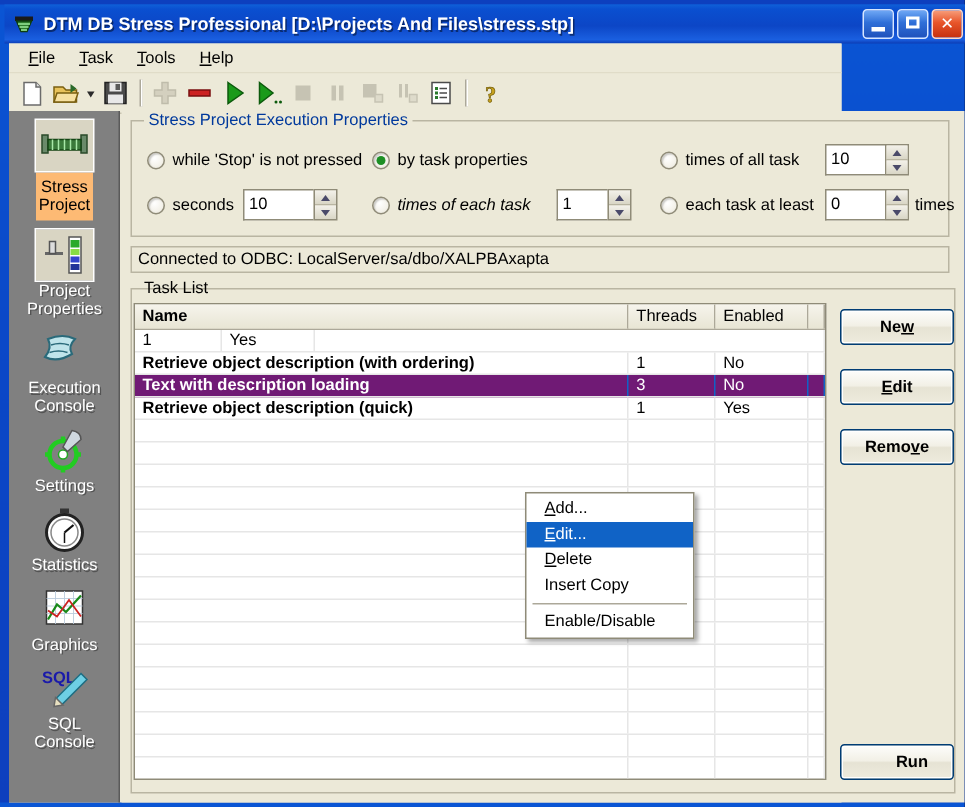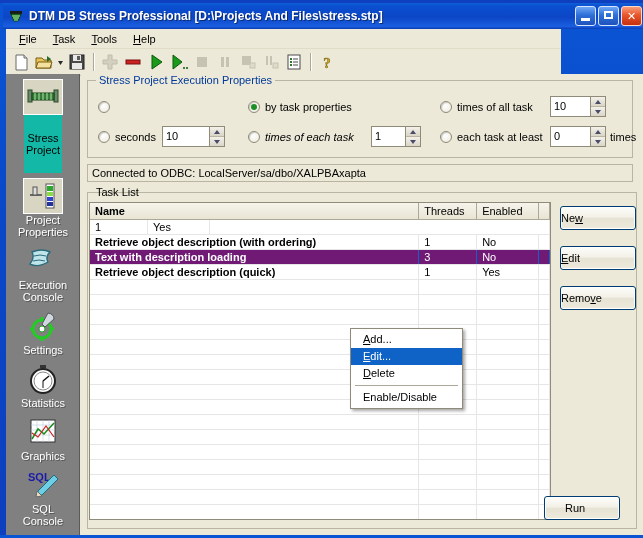--- a/index.html
+++ b/index.html
@@ -78,22 +78,22 @@
   .side-item{
     width:74px;display:flex;flex-direction:column;align-items:center;
     margin-bottom:6px;cursor:default;
   }
   .side-ico{width:38px;height:34px;position:relative;margin-bottom:1px;}
   .side-lbl{
     font-size:11px;color:#ffffff;text-align:center;line-height:12px;
     text-shadow:1px 1px 0 rgba(0,0,0,.35);
   }
   .side-item.selected .side-lbl{
-    background:#14b8a6;color:#000;text-shadow:none;
-    padding:17px 2px;
+    background:#fdba74;color:#000;text-shadow:none;
+    padding:4px 2px;
   }
   .side-item.selected .side-ico{background:#d9d5c3;outline:1px solid #fff;}
 
   
   #main{
     position:absolute;left:75px;top:45px;width:562px;height:461px;
     background:#ece9d8;box-sizing:border-box;
   }
   .group{
     position:absolute;border:1px solid #b9b5a2;background:transparent;
@@ -194,22 +194,23 @@
   }
   .mi.hl{background:#1063c6;color:#fff;}
   .mi u{text-decoration:underline;}
   .msep{height:1px;background:#aca899;margin:3px 4px;}
 
   
   .btn{
     position:absolute;width:76px;height:24px;box-sizing:border-box;
     border:1px solid #003c74;border-radius:3px;
     background:linear-gradient(180deg,#fdfdfb 0%,#f2f0e6 46%,#e6e3d4 52%,#eeebdd 100%);
-    font-size:11px;color:#000;text-align:left;line-height:22px;cursor:default;
+    font-size:11px;color:#000;text-align:center;line-height:22px;cursor:default;
     box-shadow:inset 0 0 0 1px #fff;
+    font-weight:bold;
   }
   .btn u{text-decoration:underline;}
 </style>
 </head>
 <body>
 
 <div id="window">
 
   <div id="titlebar">
     <div id="app-icon">
@@ -461,20 +462,21 @@
       </div>
     </div>
 
     <div id="main">
 
       <div class="group" style="left:6px;top:6px;width:546px;height:78px;">
         <span class="glegend">Stress Project Execution Properties</span>
 
         <div class="radio" style="left:10px;top:20px;">
           <span class="rdot"></span>
+          <span>while 'Stop' is not pressed</span>
         </div>
 
         <div class="radio on" style="left:160px;top:20px;">
           <span class="rdot"></span>
           <span>by task properties</span>
         </div>
 
         <div class="radio" style="left:352px;top:20px;">
           <span class="rdot"></span>
           <span>times of all task</span>
@@ -679,24 +681,25 @@
               <div class="gcell c-ena">&nbsp;</div>
               <div class="gcell c-pad">&nbsp;</div>
             </div>
           </div>
       </div>
 
       <div id="ctxmenu">
         <div class="mi"><u>A</u>dd...</div>
         <div class="mi hl"><u>E</u>dit...</div>
         <div class="mi"><u>D</u>elete</div>
+        <div class="mi">Insert Copy</div>
         <div class="msep"></div>
         <div class="mi">Enable/Disable</div>
       </div>
 
       <div class="btn" style="left:479px;top:132px;">Ne<u>w</u></div>
       <div class="btn" style="left:479px;top:172px;"><u>E</u>dit</div>
       <div class="btn" style="left:479px;top:212px;">Remo<u>v</u>e</div>
-      <div class="btn" style="left:463px;top:422px;padding-left:20px;">Run</div>
+      <div class="btn" style="left:479px;top:422px;padding-left:20px;">Run</div>
 
     </div>
   </div>
 </div>
 
 </body></html>

